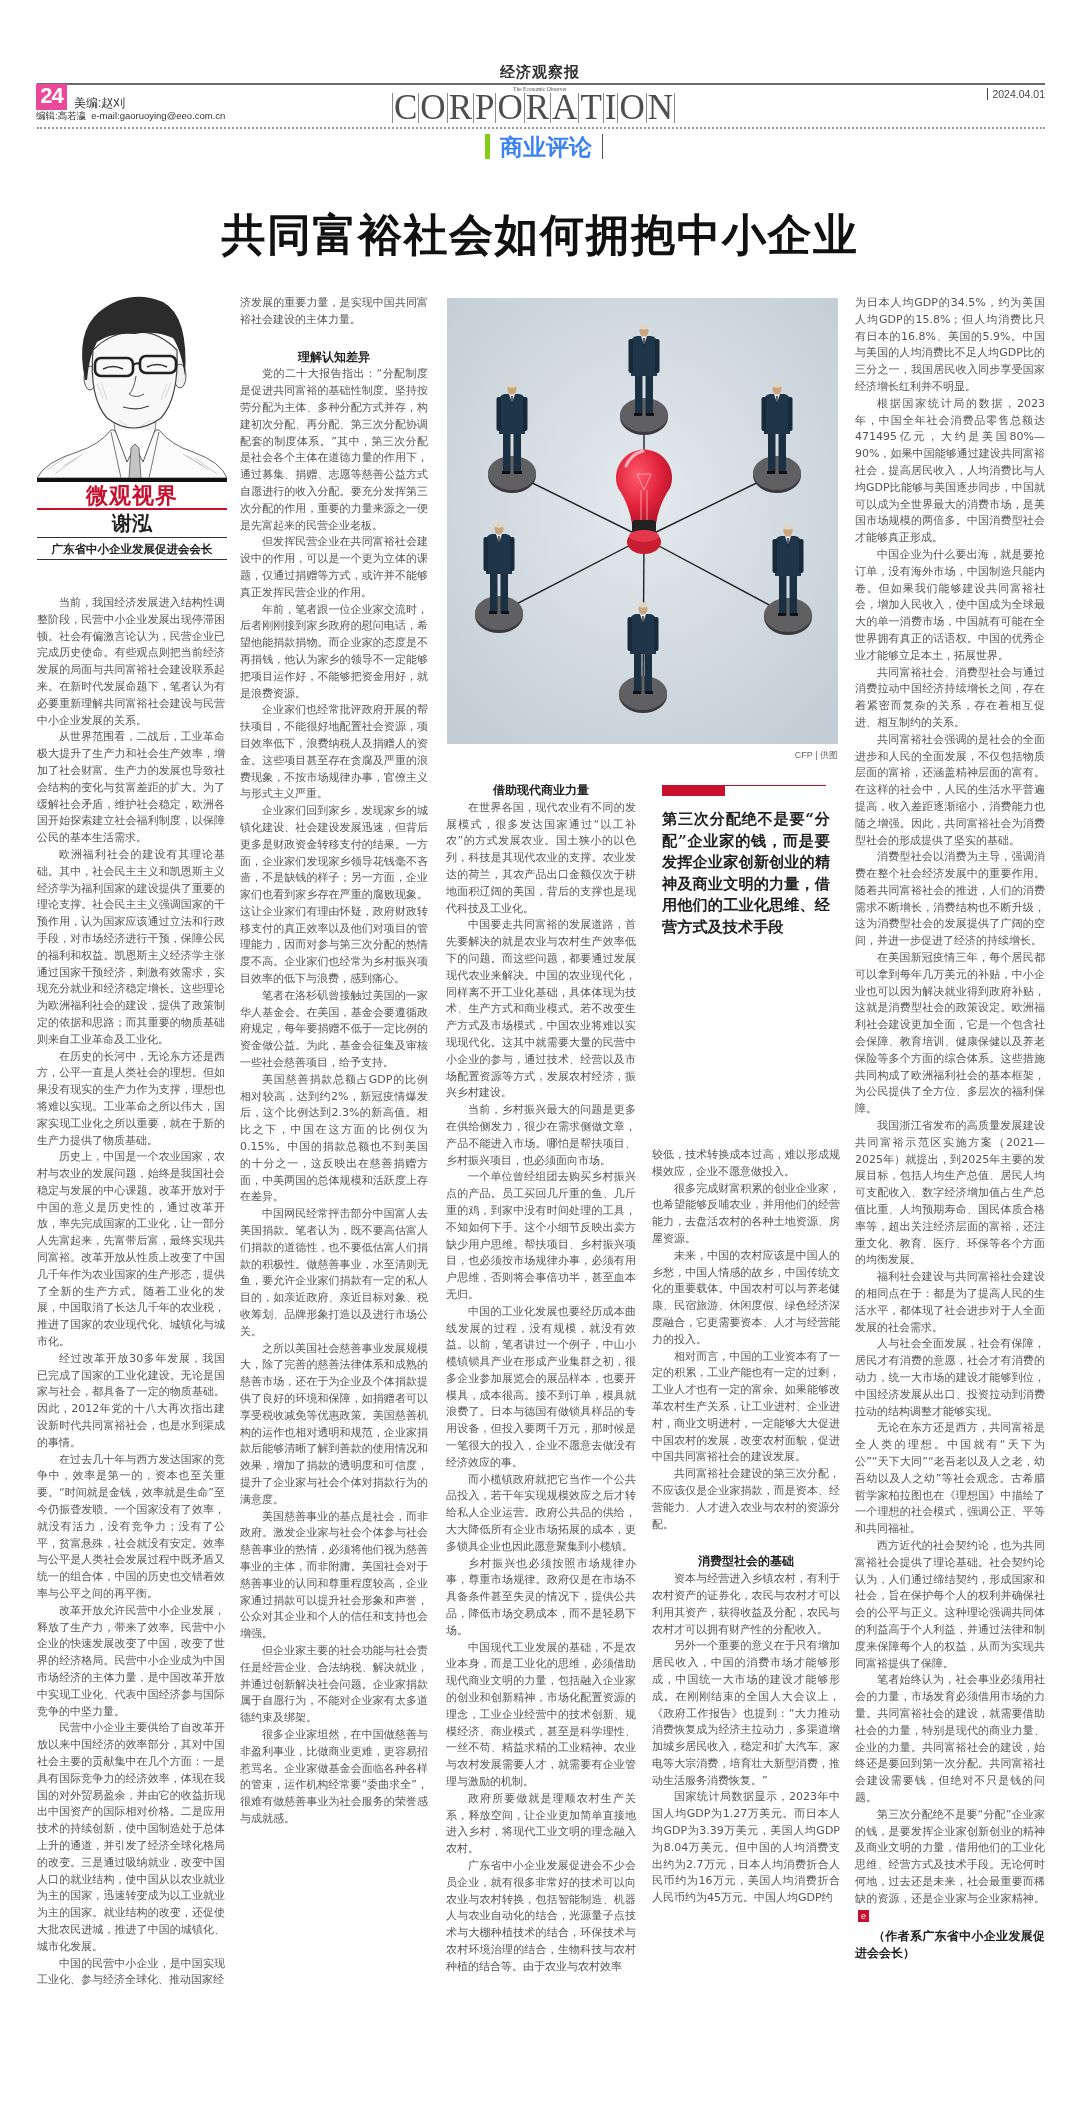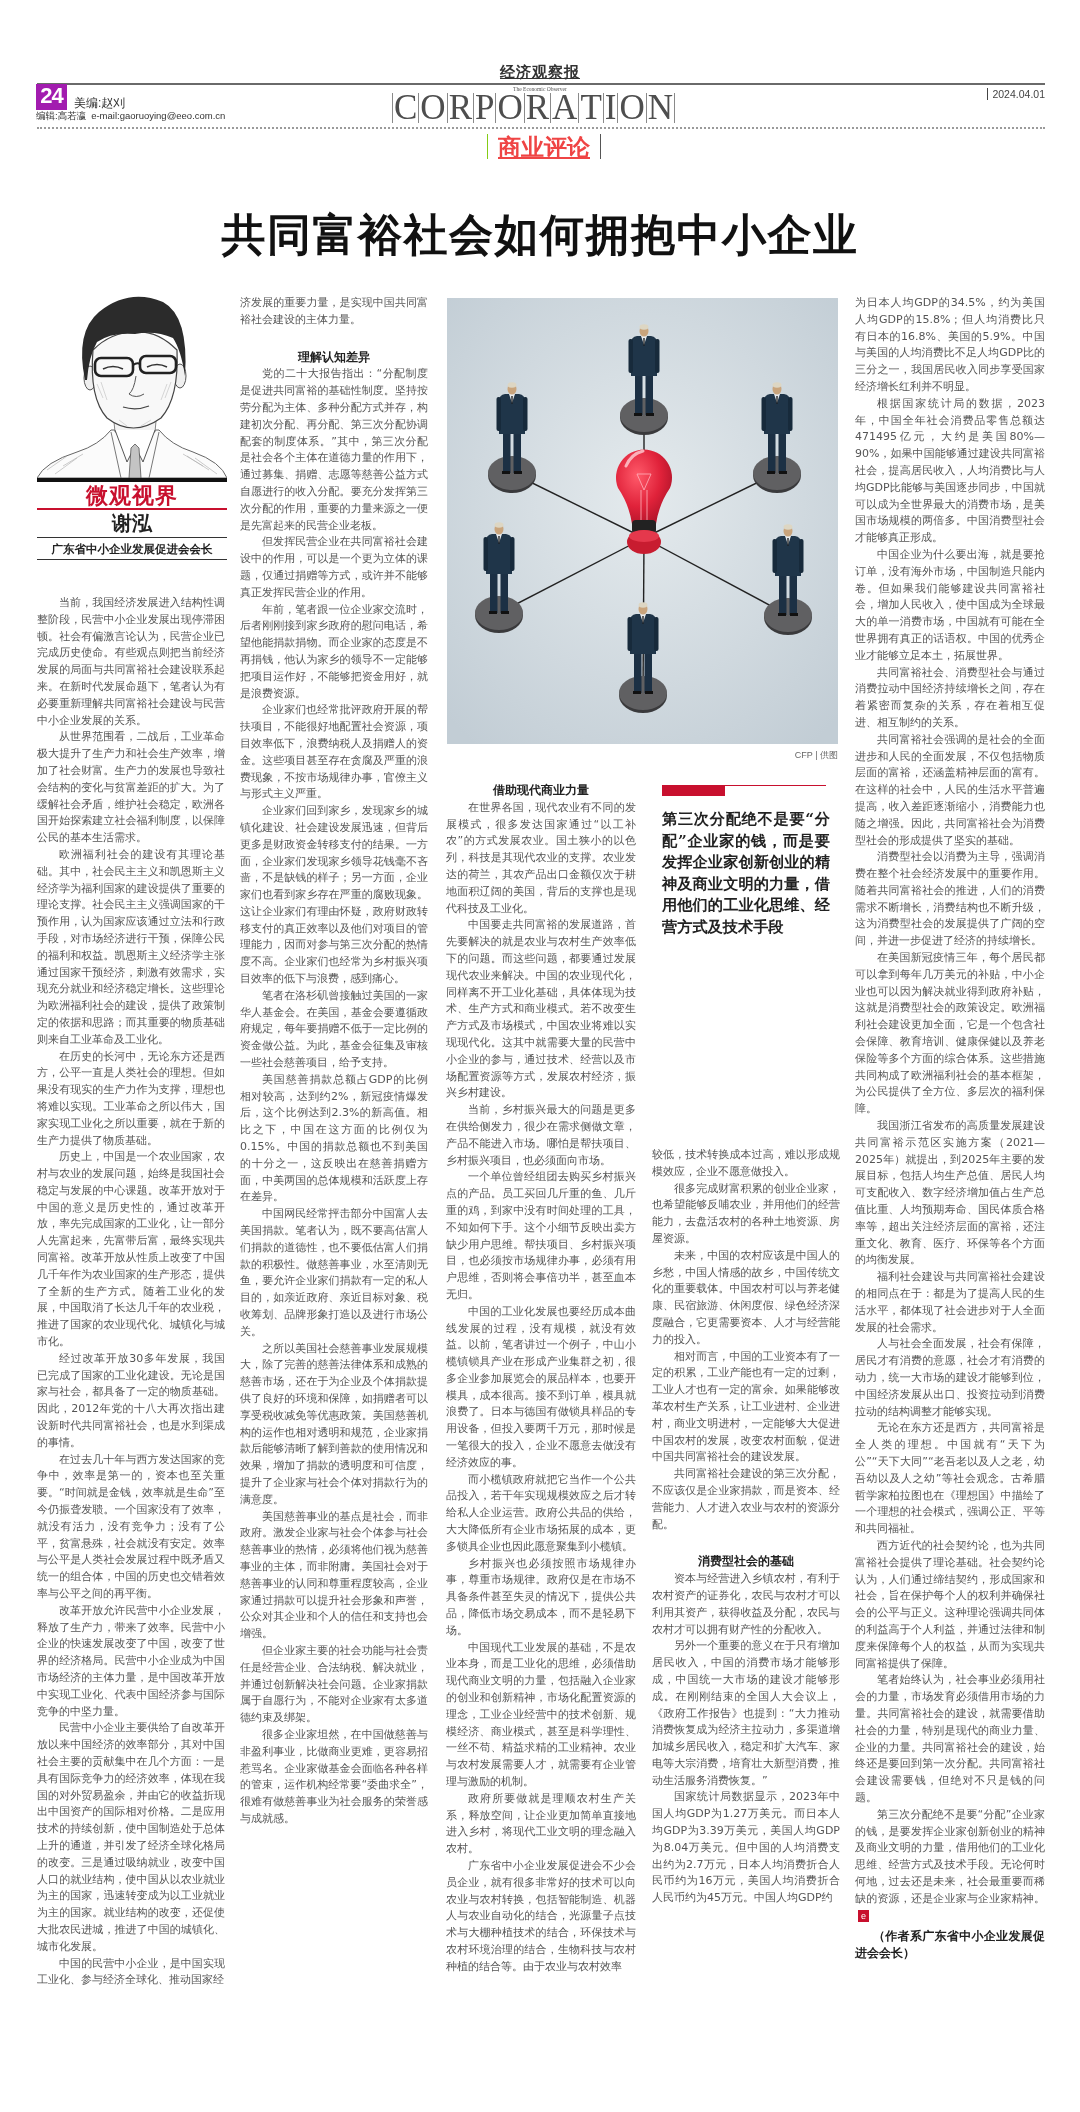--- a/index.html
+++ b/index.html
@@ -1,34 +1,34 @@
 <!DOCTYPE html>
 <html><head>
 <meta charset="utf-8">
 <style>
   * { box-sizing: border-box; margin: 0; padding: 0; }
   html, body { width: 1080px; height: 2112px; background: #ffffff; }
   body { position: relative; overflow: hidden; font-family: "DejaVu Sans", sans-serif; color: #555; }
   .abs { position: absolute; }
 
   
-  .paper-name { left: 0; width: 1080px; top: 64px; text-align: center; font-family: "DejaVu Serif", serif; font-size: 15px; font-weight: bold; color: #333; letter-spacing: 1px; line-height: 16px; text-decoration: underline; }
+  .paper-name { left: 0; width: 1080px; top: 64px; text-align: center; font-family: "DejaVu Serif", serif; font-size: 15px; font-weight: bold; color: #333; letter-spacing: 1px; line-height: 16px; }
   .rule-top { left: 37px; top: 83px; width: 1008px; height: 2px; background: #6a6a6a; }
   .paper-en { left: 0; width: 1080px; top: 86px; text-align: center; font-family: "Liberation Serif", serif; font-size: 5.5px; color: #555; line-height: 7px; }
-  .page-num { left: 36px; top: 84px; width: 31px; height: 26px; background: #a21caf; color: #fff; font-family: "Liberation Sans", sans-serif; font-weight: bold; font-size: 22px; line-height: 23px; text-align: center; letter-spacing: -1px; }
+  .page-num { left: 36px; top: 84px; width: 31px; height: 26px; background: #ec4899; color: #fff; font-family: "Liberation Sans", sans-serif; font-weight: bold; font-size: 22px; line-height: 23px; text-align: center; letter-spacing: -1px; }
   .art-editor { left: 74px; top: 97px; font-size: 12px; line-height: 12px; color: #333; font-family: "Liberation Sans", sans-serif; }
   .editor-line { left: 36px; top: 110px; font-size: 9.5px; line-height: 12px; color: #333; font-family: "Liberation Sans", sans-serif; white-space: nowrap; }
   .editor-line span + span { margin-left: 5px; }
   .section-en { left: 392px; top: 93px; font-family: "Liberation Serif", serif; font-size: 35px; line-height: 30px; color: #4e4e4e; white-space: nowrap; }
   .section-en span { display: inline-block; border-left: 1px solid #8a8a8a; padding: 0 1px; }
   .section-en span:last-child { border-right: 1px solid #8a8a8a; }
   .date { right: 35px; top: 88px; font-family: "Liberation Sans", sans-serif; font-size: 10.5px; line-height: 12px; color: #444; border-left: 1px solid #444; padding-left: 4px; }
   .rule-dotted { left: 37px; top: 127px; width: 1008px; height: 0; border-top: 2px dotted #9a9a9a; }
   .section-cn-wrap { left: 0; width: 1088px; top: 134px; text-align: center; }
-  .section-cn { display: inline-block; font-family: "DejaVu Serif", serif; font-size: 23px; font-weight: bold; color: #ef4444; line-height: 25px; border-left: 1px solid #84cc16; border-right: 1px solid #555; padding: 0 10px; text-decoration: underline; }
+  .section-cn { display: inline-block; font-family: "DejaVu Serif", serif; font-size: 23px; font-weight: bold; color: #3b82f6; line-height: 25px; border-left: 5px solid #84cc16; border-right: 1px solid #555; padding: 0 10px; }
 
   .title { left: 0; width: 1080px; top: 208px; text-align: center; font-family: "DejaVu Serif", serif; font-size: 44px; font-weight: bold; color: #111; letter-spacing: 1.5px; line-height: 54px; }
 
   
   .portrait { left: 37px; top: 280px; width: 190px; height: 198px; }
   .portrait-bar { left: 37px; top: 478px; width: 190px; height: 4px; background: #111; }
   .column-name { left: 37px; top: 483px; width: 190px; text-align: center; font-family: "DejaVu Serif", serif; font-size: 22px; font-weight: bold; color: #c8102e; line-height: 24px; letter-spacing: 1px; }
   .red-rule { left: 37px; top: 508px; width: 190px; height: 2px; background: #c8102e; }
   .author-name { left: 37px; top: 511px; width: 190px; text-align: center; font-size: 20px; font-weight: bold; color: #222; line-height: 25px; }
   .thin-rule { left: 37px; width: 190px; height: 1px; background: #333; }

